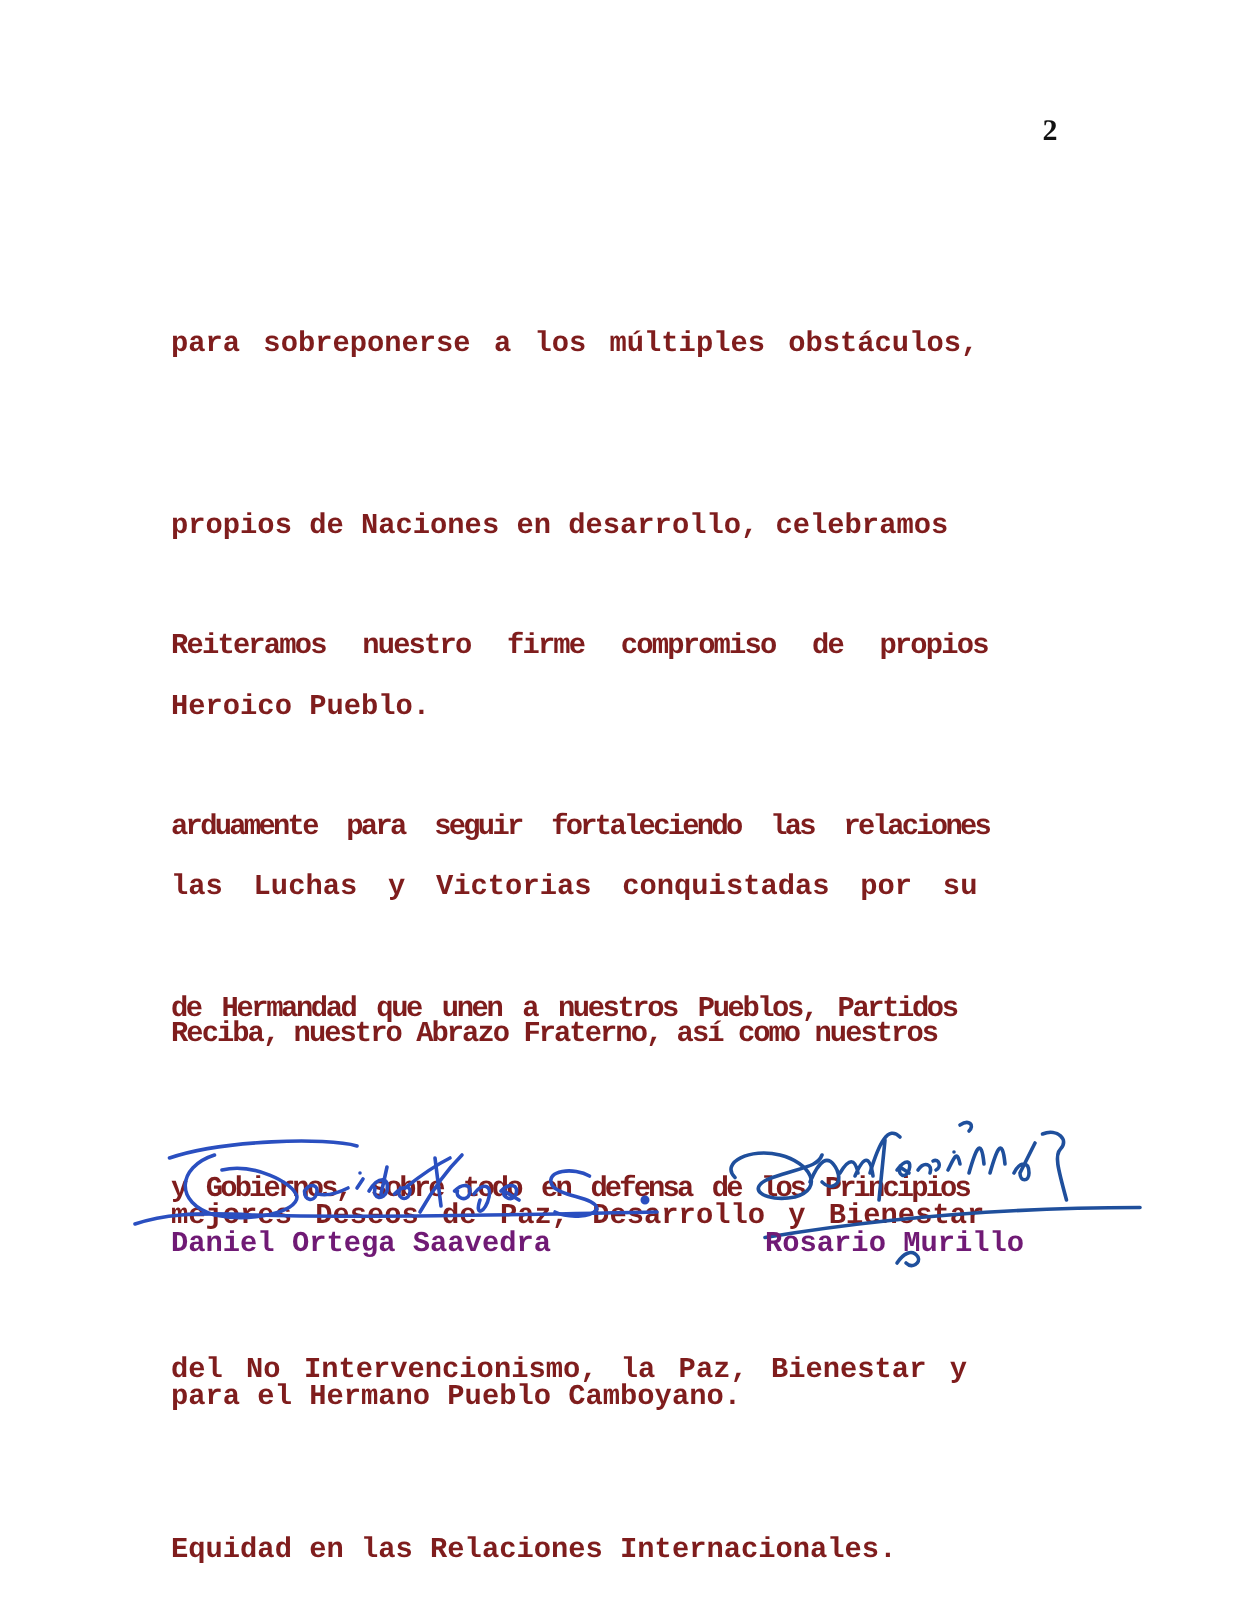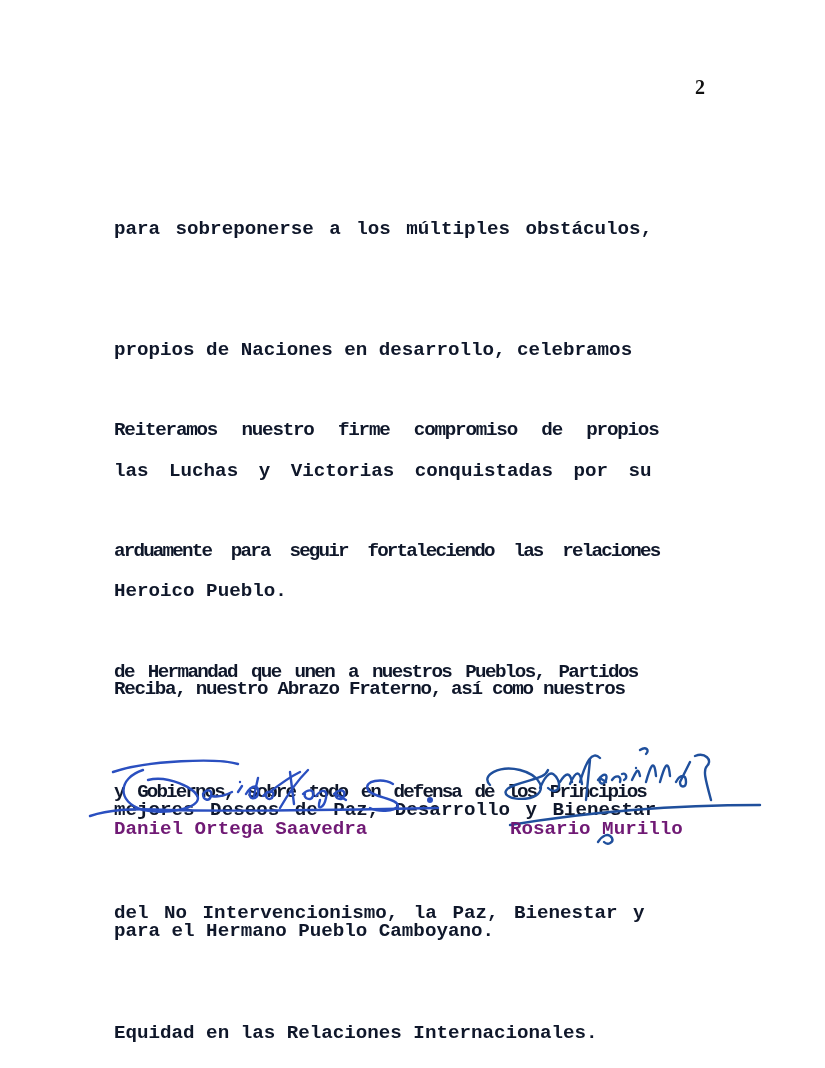--- a/index.html
+++ b/index.html
@@ -4,21 +4,21 @@
 <style>
   html, body { margin: 0; padding: 0; background: #ffffff; }
   body { width: 825px; height: 1068px; position: relative; overflow: hidden; }
   .page-number {
     position: absolute; left: 695px; top: 76px;
     font-family: "Liberation Serif", serif; font-weight: bold; font-size: 20px; color: #111;
   }
   .body-text {
     position: absolute; left: 114px; width: 600px;
     font-family: "Liberation Mono", monospace; font-weight: bold; font-size: 19.2px;
-    color: #0f172a; line-height: 40.2px; white-space: pre;
+    color: #7f1d1d; line-height: 40.2px; white-space: pre;
   }
   .line { display: block; }
   #p1 { top: 129px; }
   #p2 { top: 330px; }
   #p3 { top: 589px; }
   .sig-name {
     position: absolute; top: 818px;
     font-family: "Liberation Mono", monospace; font-weight: bold; font-size: 19.2px; color: #701a75;
     white-space: pre;
   }
@@ -27,22 +27,22 @@
   .sig { position: absolute; }
 </style>
 </head>
 <body>
 
 <div class="page-number">2</div>
 
 <div class="body-text" id="p1">
   <span class="line" style="word-spacing:4px">para sobreponerse a los múltiples obstáculos,</span>
   <span class="line">propios de Naciones en desarrollo, celebramos</span>
+  <span class="line">Heroico Pueblo.</span>
   <span class="line" style="word-spacing:9px">las Luchas y Victorias conquistadas por su</span>
-  <span class="line">Heroico Pueblo.</span>
 </div>
 
 <div class="body-text" id="p2">
   <span class="line" style="letter-spacing:-1.2px;word-spacing:14px">Reiteramos nuestro firme compromiso de propios</span>
   <span class="line" style="letter-spacing:-1.8px;word-spacing:10px">arduamente para seguir fortaleciendo las relaciones</span>
   <span class="line" style="letter-spacing:-1.6px;word-spacing:4px">de Hermandad que unen a nuestros Pueblos, Partidos</span>
   <span class="line" style="letter-spacing:-1.9px;word-spacing:4px">y Gobiernos, sobre todo en defensa de los Principios</span>
   <span class="line" style="word-spacing:4px">del No Intervencionismo, la Paz, Bienestar y</span>
   <span class="line">Equidad en las Relaciones Internacionales.</span>
 </div>

